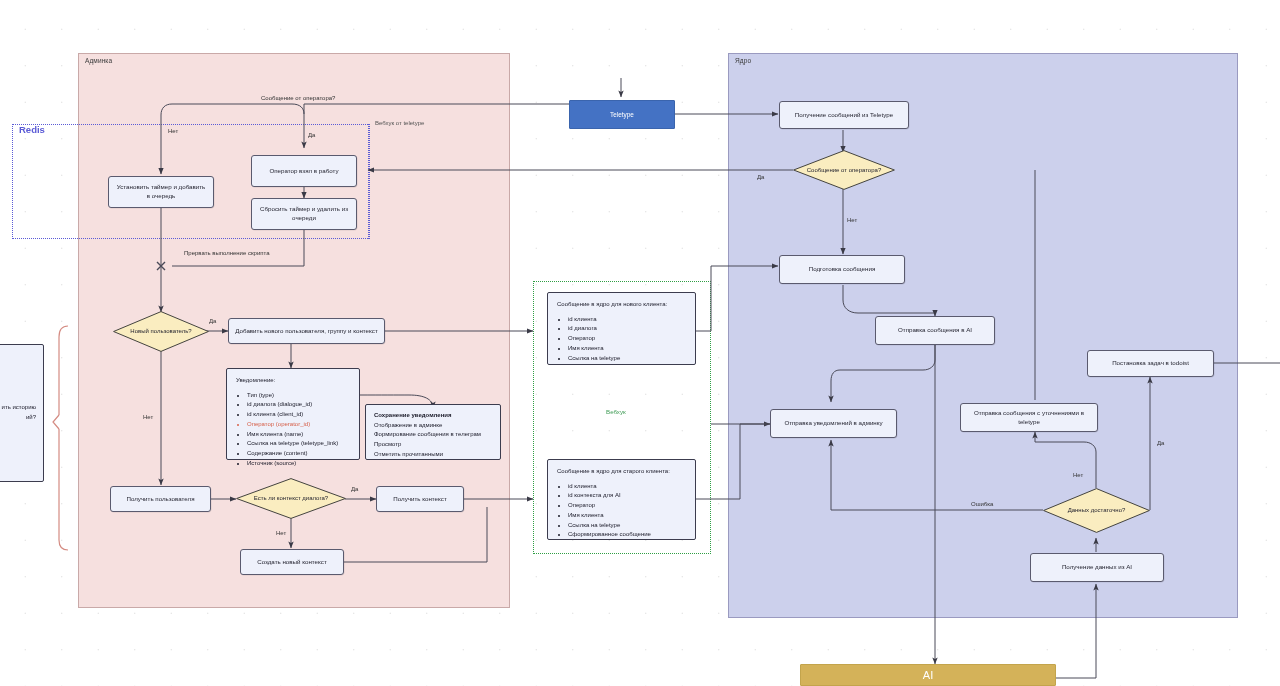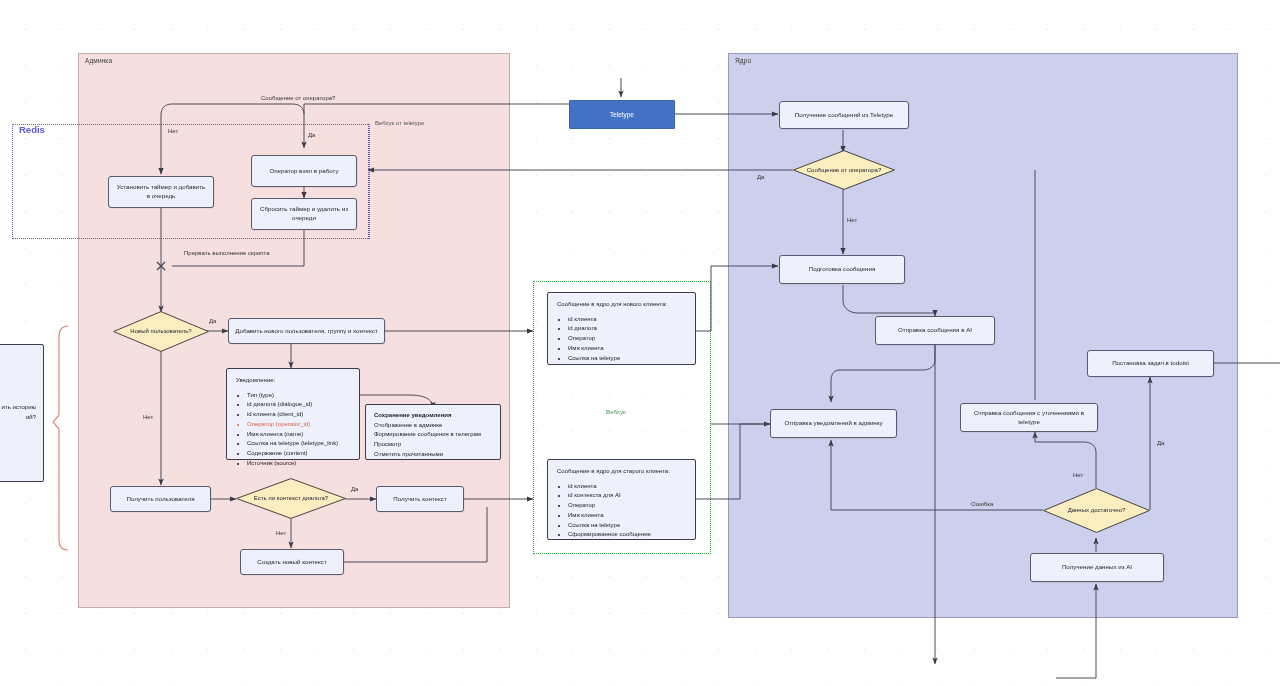--- a/index.html
+++ b/index.html
@@ -239,20 +239,23 @@
       <path d="M68,326 C62,326 59,330 59,337 L59,415"></path>
       <path d="M59,415 L53,422 L59,429"></path>
       <path d="M59,429 L59,540 C59,546 62,550 68,550"></path>
     </g>
   </svg>
 
   <div class="ext-box teletype" style="left:569px; top:100px; width:106px; height:29px;">
     <span>Teletype</span>
   </div>
 
+  <div class="ext-box ai" style="left:800px; top:664px; width:256px; height:22px;">
+    <span>AI</span>
+  </div>
 
   <div class="node" style="left:108px; top:176px; width:106px; height:32px;">
     <span>Установить таймер и добавить в очередь</span>
   </div>
 
   <div class="node" style="left:251px; top:155px; width:106px; height:32px;">
     <span>Оператор взял в работу</span>
   </div>
 
   <div class="node" style="left:251px; top:198px; width:106px; height:32px;">

